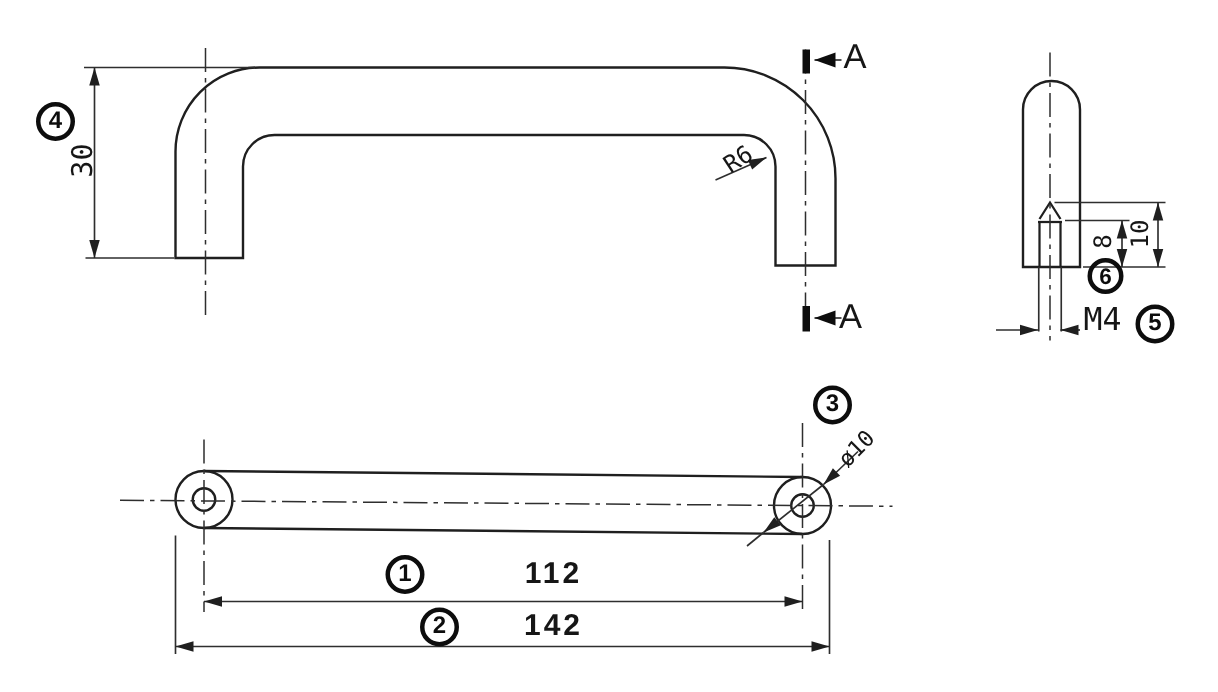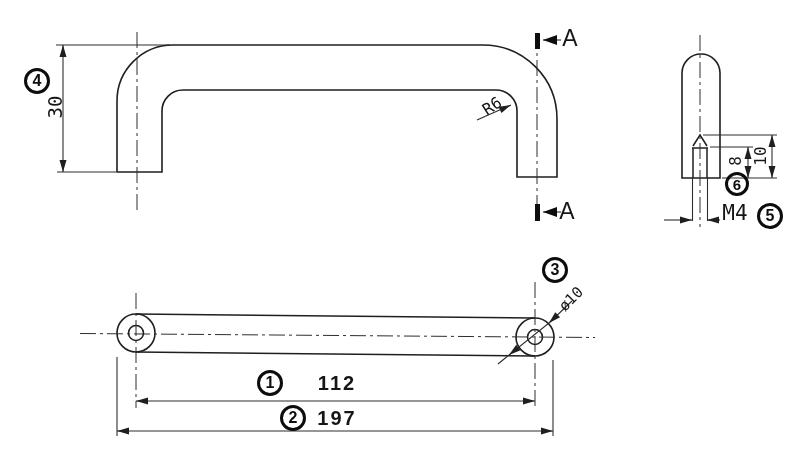--- a/index.html
+++ b/index.html
@@ -12,21 +12,21 @@
   .obj2{stroke:#1f1f1f;stroke-width:1.5;fill:none;}
   .thin{stroke:#2e2e2e;stroke-width:1.1;fill:none;}
   .cl{stroke:#2e2e2e;stroke-width:1;fill:none;stroke-dasharray:16 4 3 4;}
   .tick{stroke:#0e0e0e;stroke-width:5;}
   .lbl{
     position:absolute;color:#161616;white-space:nowrap;
     font-family:"DejaVu Sans Mono",monospace;
     transform:translate(-50%,-50%);
   }
   .lbl.bold{
-    font-family:"Liberation Sans",sans-serif;font-weight:bold;letter-spacing:2px;
+    font-family:"Liberation Sans",sans-serif;font-weight:bold;letter-spacing:2px;margin-left:32px;
   }
   .callout{
     position:absolute;width:26px;height:26px;border:3px solid #0d0d0d;border-radius:50%;
     display:flex;align-items:center;justify-content:center;
     font-family:"Liberation Sans",sans-serif;font-weight:bold;font-size:16px;color:#0d0d0d;
     box-sizing:border-box;line-height:1;
   }
 </style>
 </head>
 <body>
@@ -117,21 +117,21 @@
   <div class="lbl" style="left:735px;top:161px;font-size:16px;transform:translate(-50%,-50%) rotate(-90deg);">8</div>
 
   <div class="lbl" style="left:760px;top:156px;font-size:16px;transform:translate(-50%,-50%) rotate(-90deg);">10</div>
 
   <div class="lbl" style="left:735px;top:213px;font-size:21px;">M4</div>
 
   <div class="lbl" style="left:571px;top:299px;font-size:15px;transform:translate(-50%,-50%) rotate(-45deg);">ø10</div>
 
   <div class="lbl bold" style="left:337px;top:383px;font-size:20px;">112</div>
 
-  <div class="lbl bold" style="left:337px;top:418px;font-size:20px;">197</div>
+  <div class="lbl bold" style="left:337px;top:418px;font-size:20px;">142</div>
 
   <div class="callout" style="left:257px;top:370px;">1</div>
   <div class="callout" style="left:280px;top:405px;">2</div>
   <div class="callout" style="left:542px;top:257px;">3</div>
   <div class="callout" style="left:24px;top:68px;">4</div>
   <div class="callout" style="left:757px;top:203px;">5</div>
   <div class="callout" style="left:725px;top:172px;width:24px;height:24px;font-size:15px;">6</div>
 
 </div>
 

